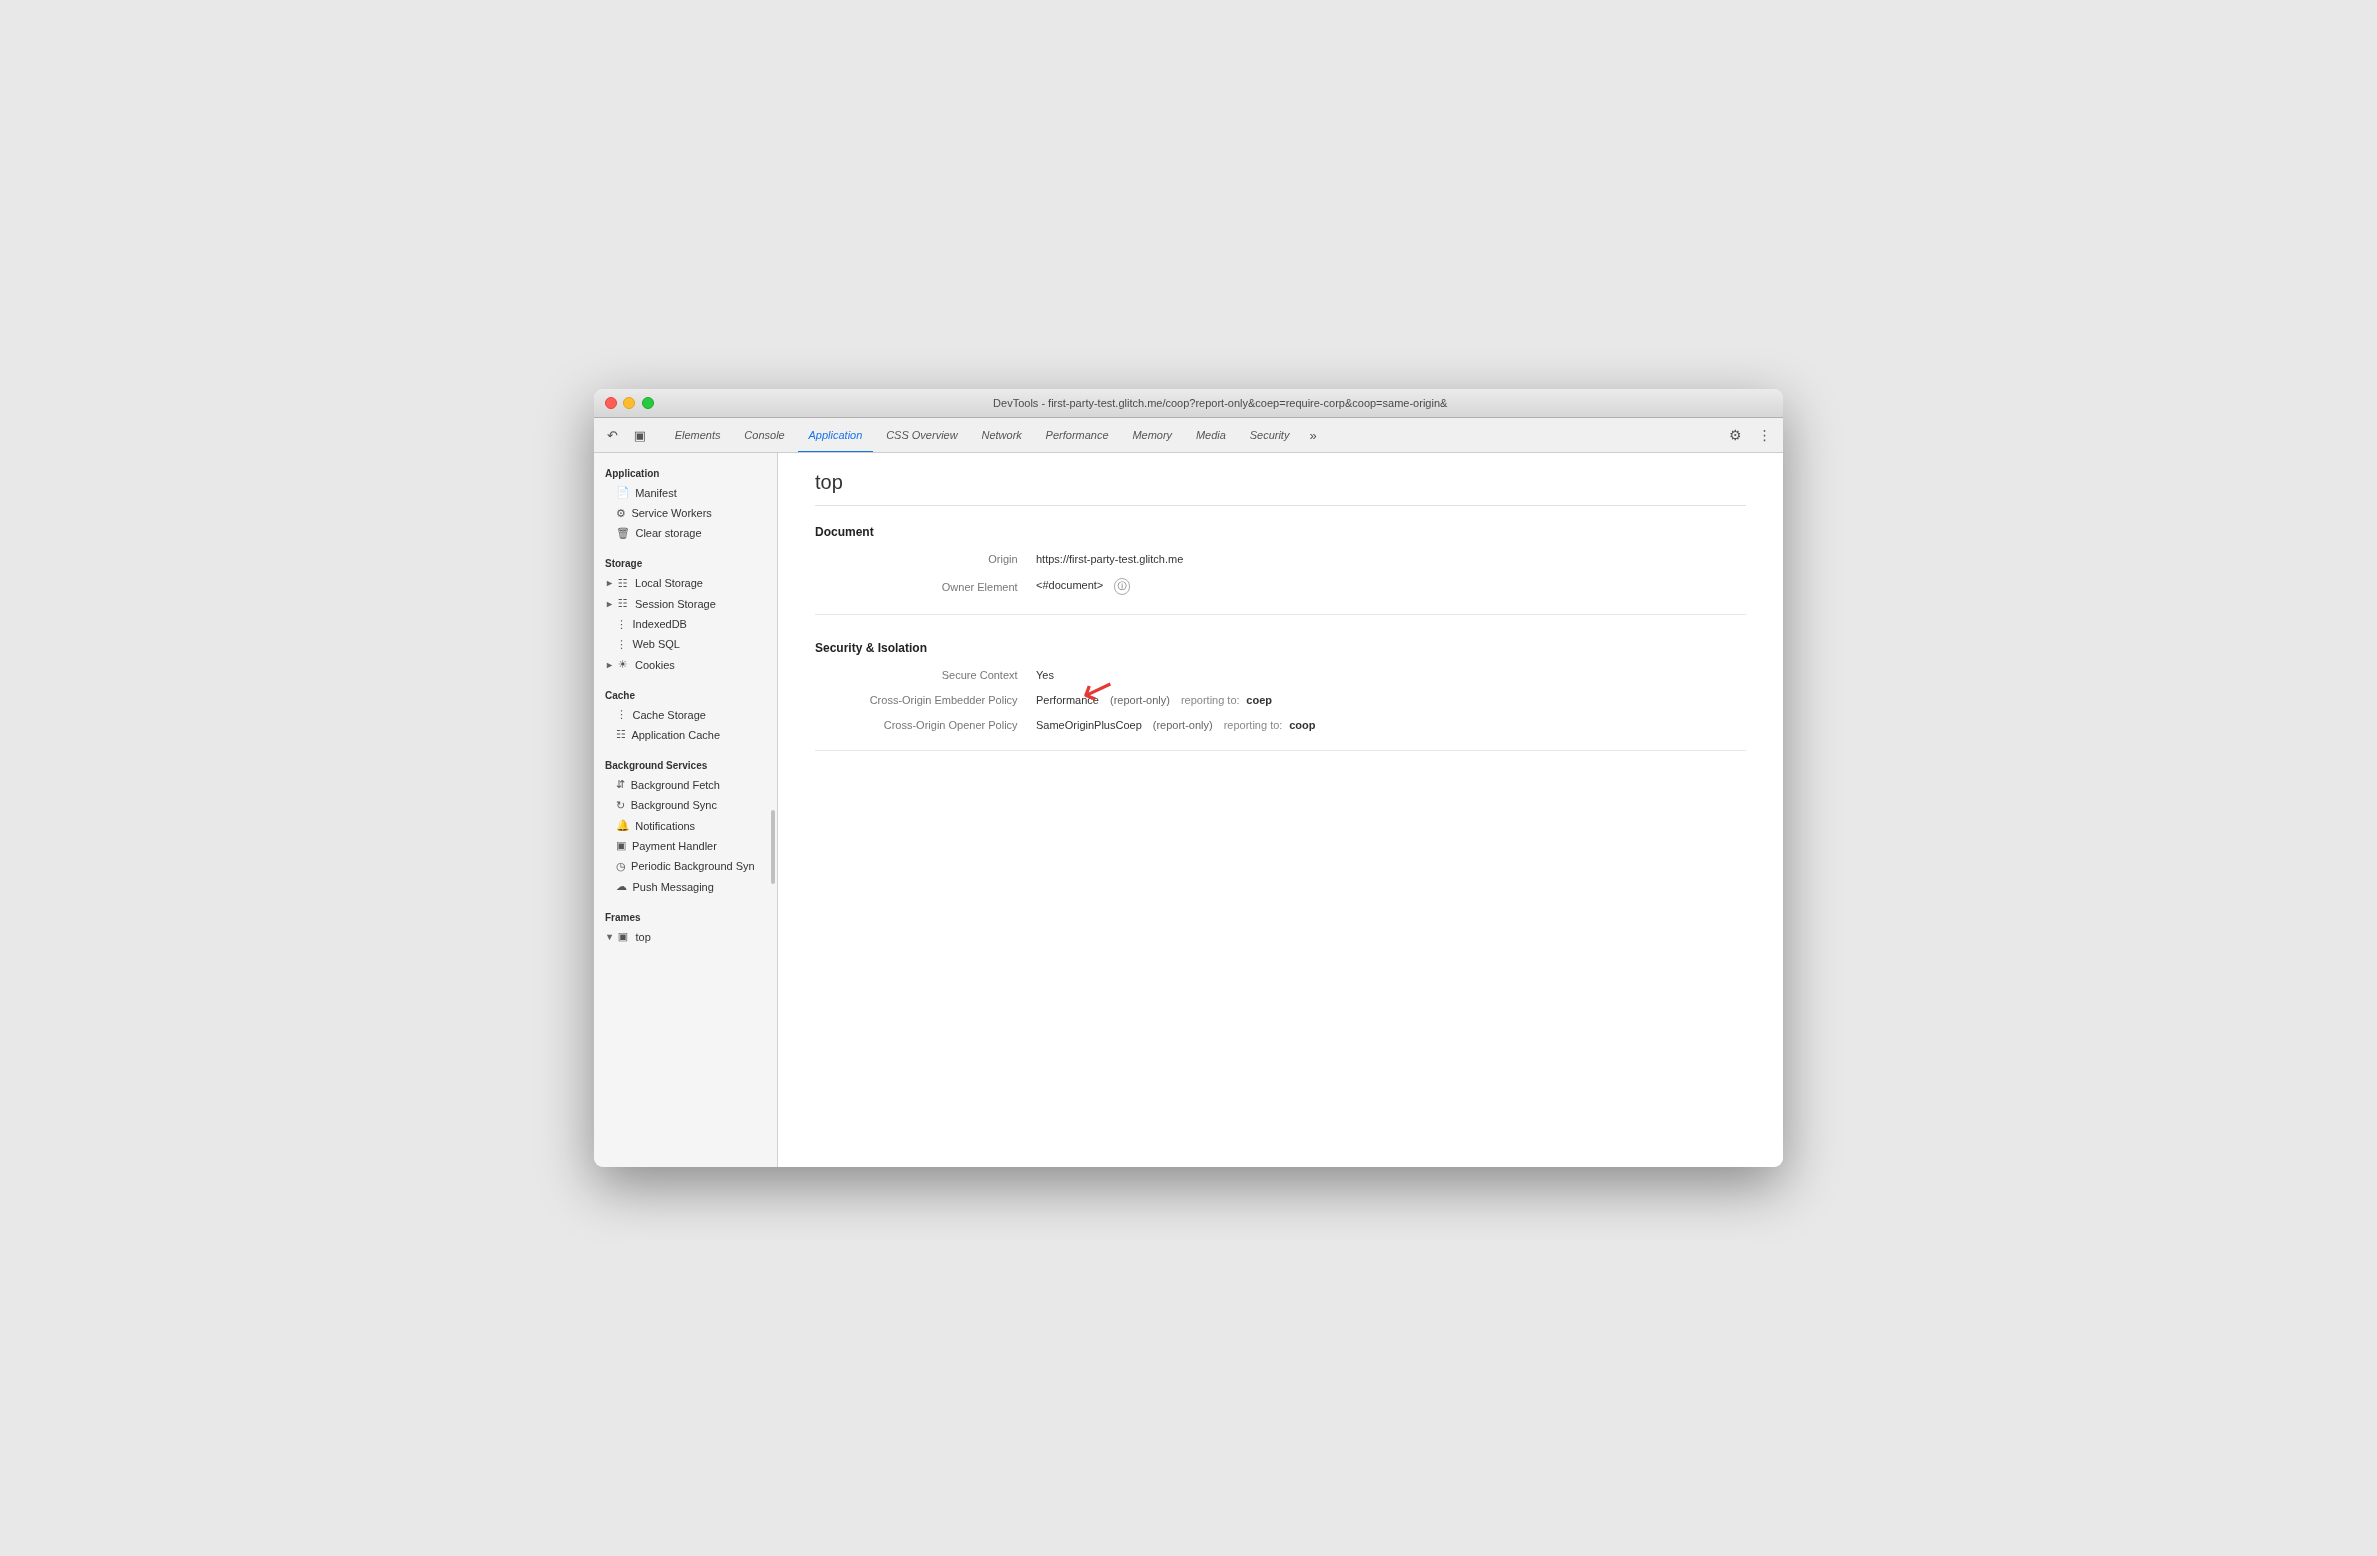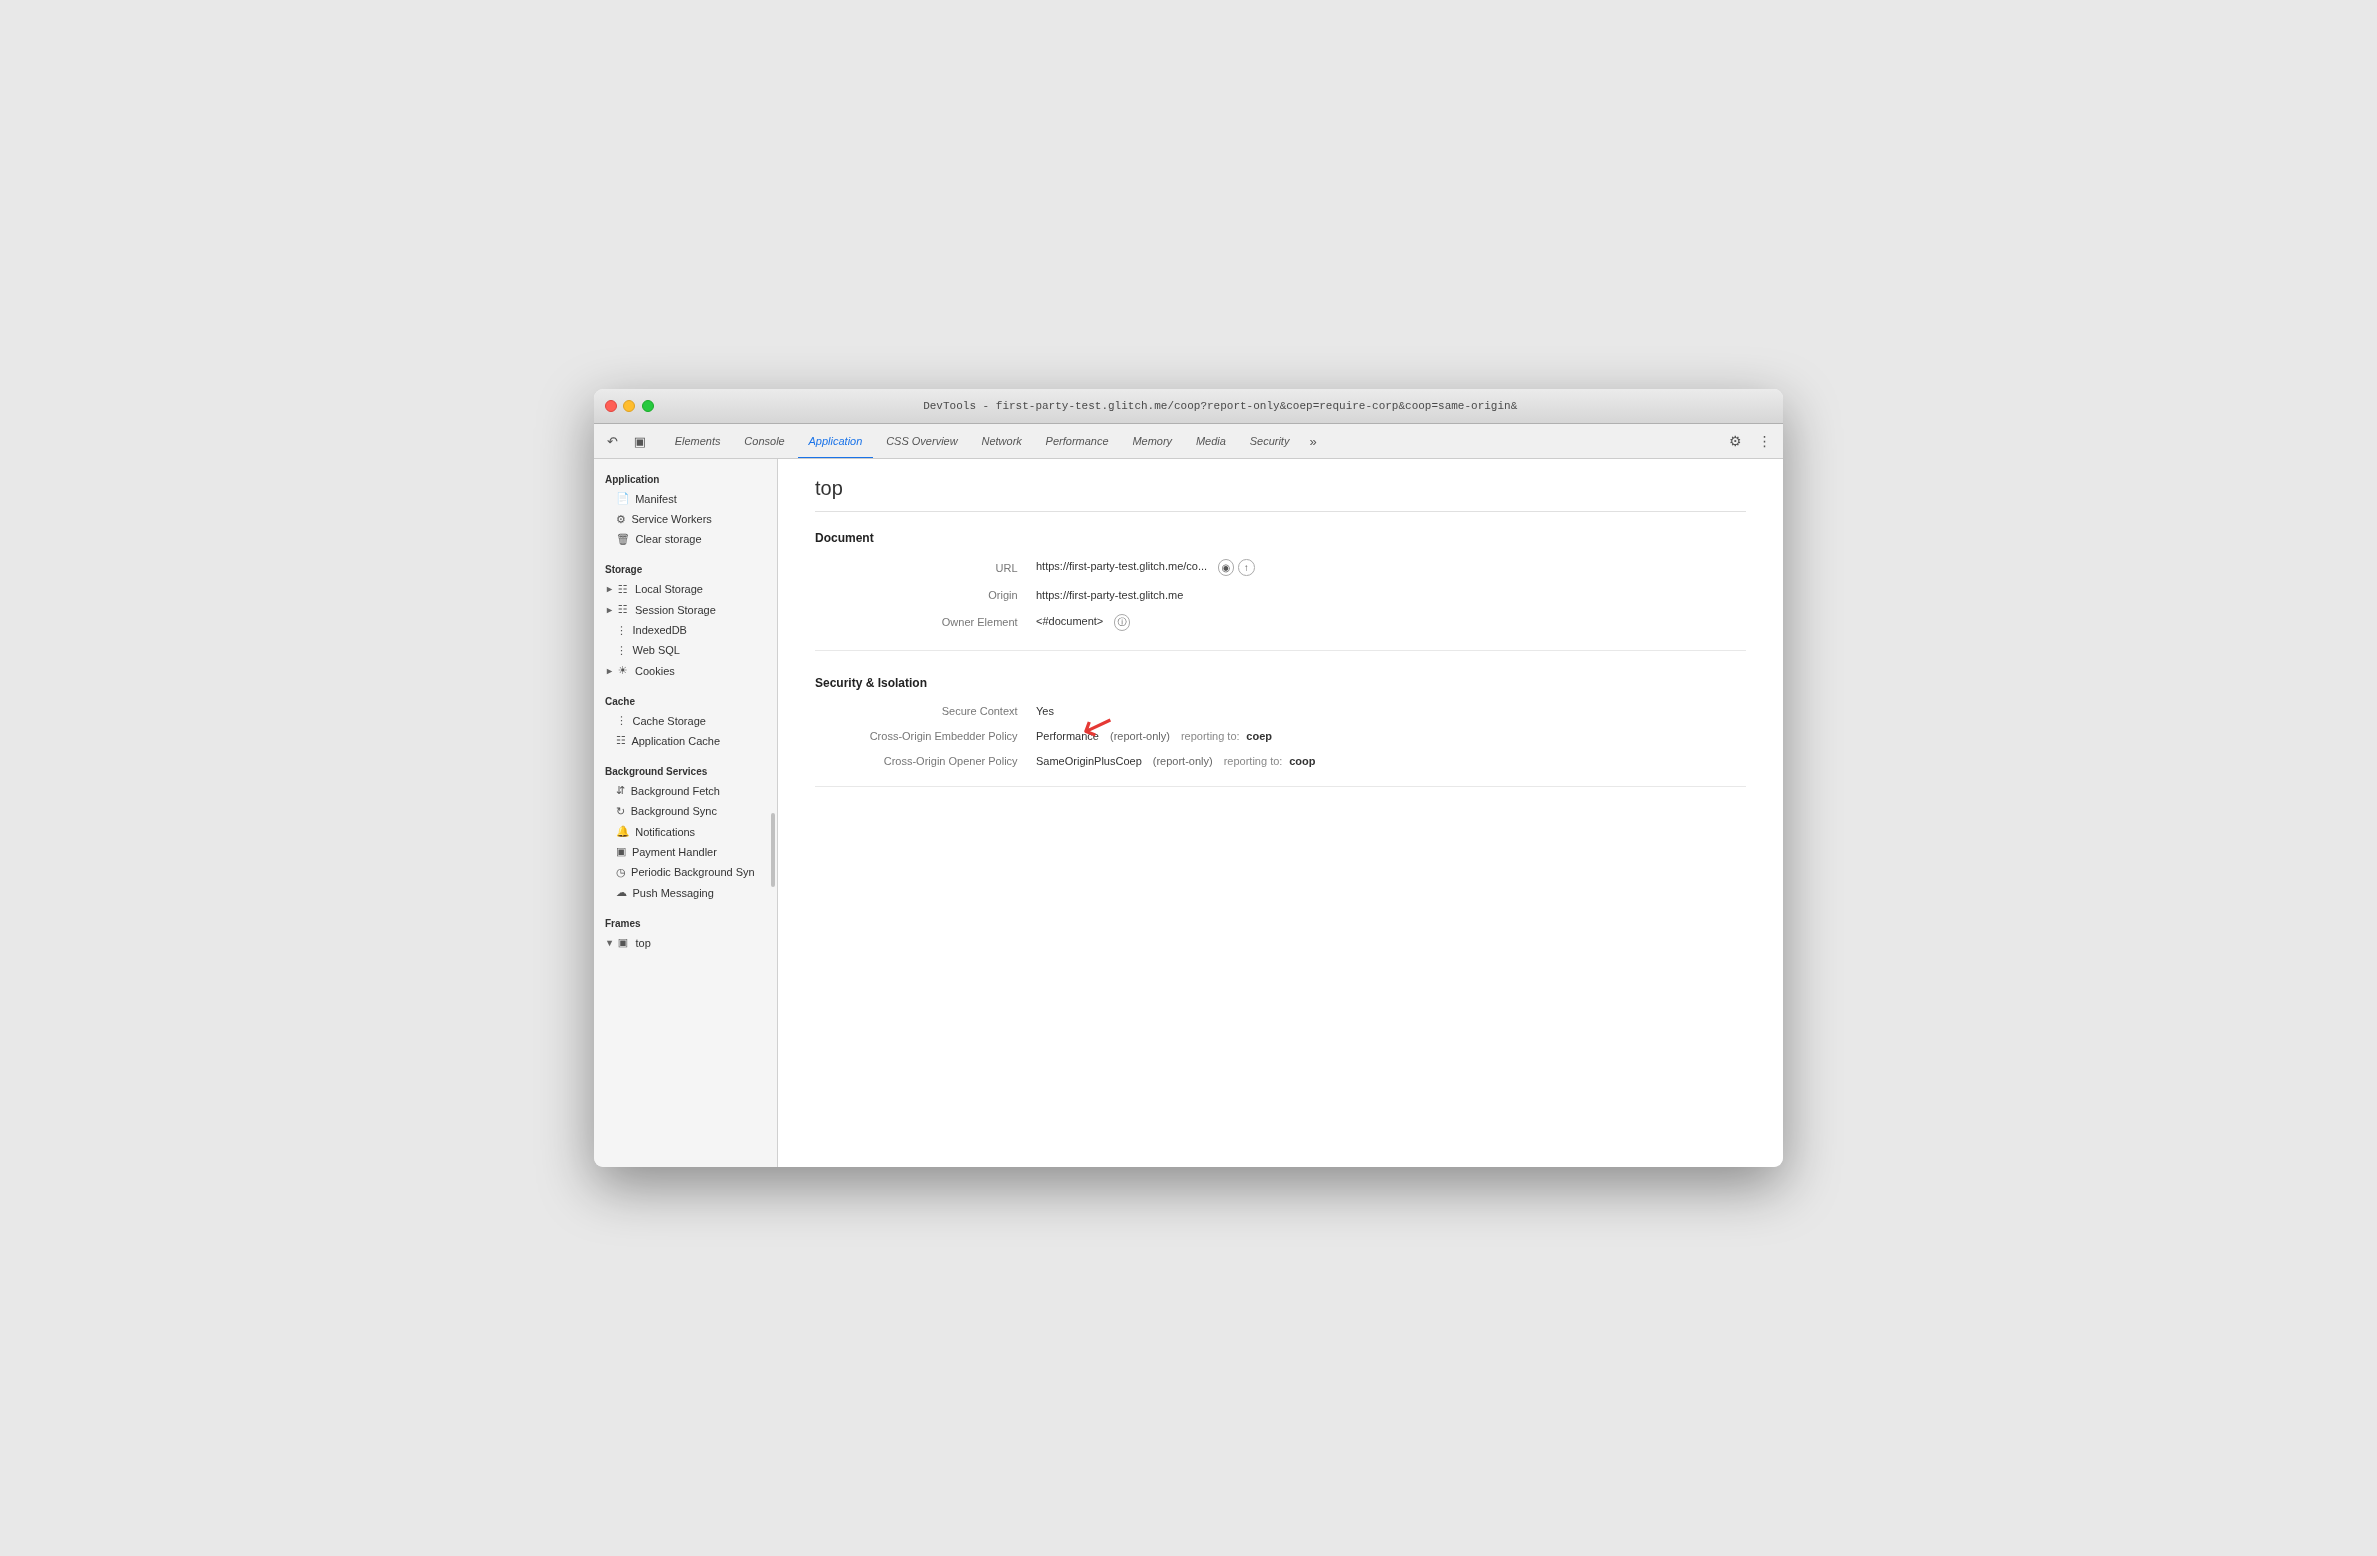--- a/index.html
+++ b/index.html
@@ -20,28 +20,27 @@
       background: #f5f5f5;
       border-radius: 9.2px;
       box-shadow: 0 18.4px 55px rgba(0,0,0,0.4);
       overflow: hidden;
       display: flex;
       flex-direction: column;
     }
 
     
     .titlebar {
-      height: 35px;
+      height: 29px;
       background: linear-gradient(180deg, #ebebeb 0%, #d6d6d6 100%);
       display: flex;
       align-items: center;
       padding: 0 11px;
       border-bottom: 0.9px solid #b0b0b0;
       flex-shrink: 0;
-      font-family: Liberation Mono, monospace;
     }
 
     .traffic-lights {
       display: flex;
       gap: 6.4px;
       margin-right: 14.7px;
     }
 
     .traffic-light {
       width: 12px;
@@ -430,30 +429,20 @@
     </div>
 
     <div class="content">
       <div class="content-inner">
 
         <div class="frame-title">top</div>
 
         <div class="section">
           <div class="section-title">Document</div>
 
-          <div class="field-row">
-            <div class="field-label">URL</div>
-            <div class="field-value">
-              <span>https://first-party-test.glitch.me/co...</span>
-              <span class="field-icons">
-                <span class="field-icon-btn" title="Copy">◉</span>
-                <span class="field-icon-btn" title="Open">↑</span>
-              </span>
-            </div>
-          </div>
 
           <div class="field-row">
             <div class="field-label">Origin</div>
             <div class="field-value">https://first-party-test.glitch.me</div>
           </div>
 
           <div class="field-row">
             <div class="field-label">Owner Element</div>
             <div class="field-value">
               <span class="link">&lt;#document&gt;</span>

